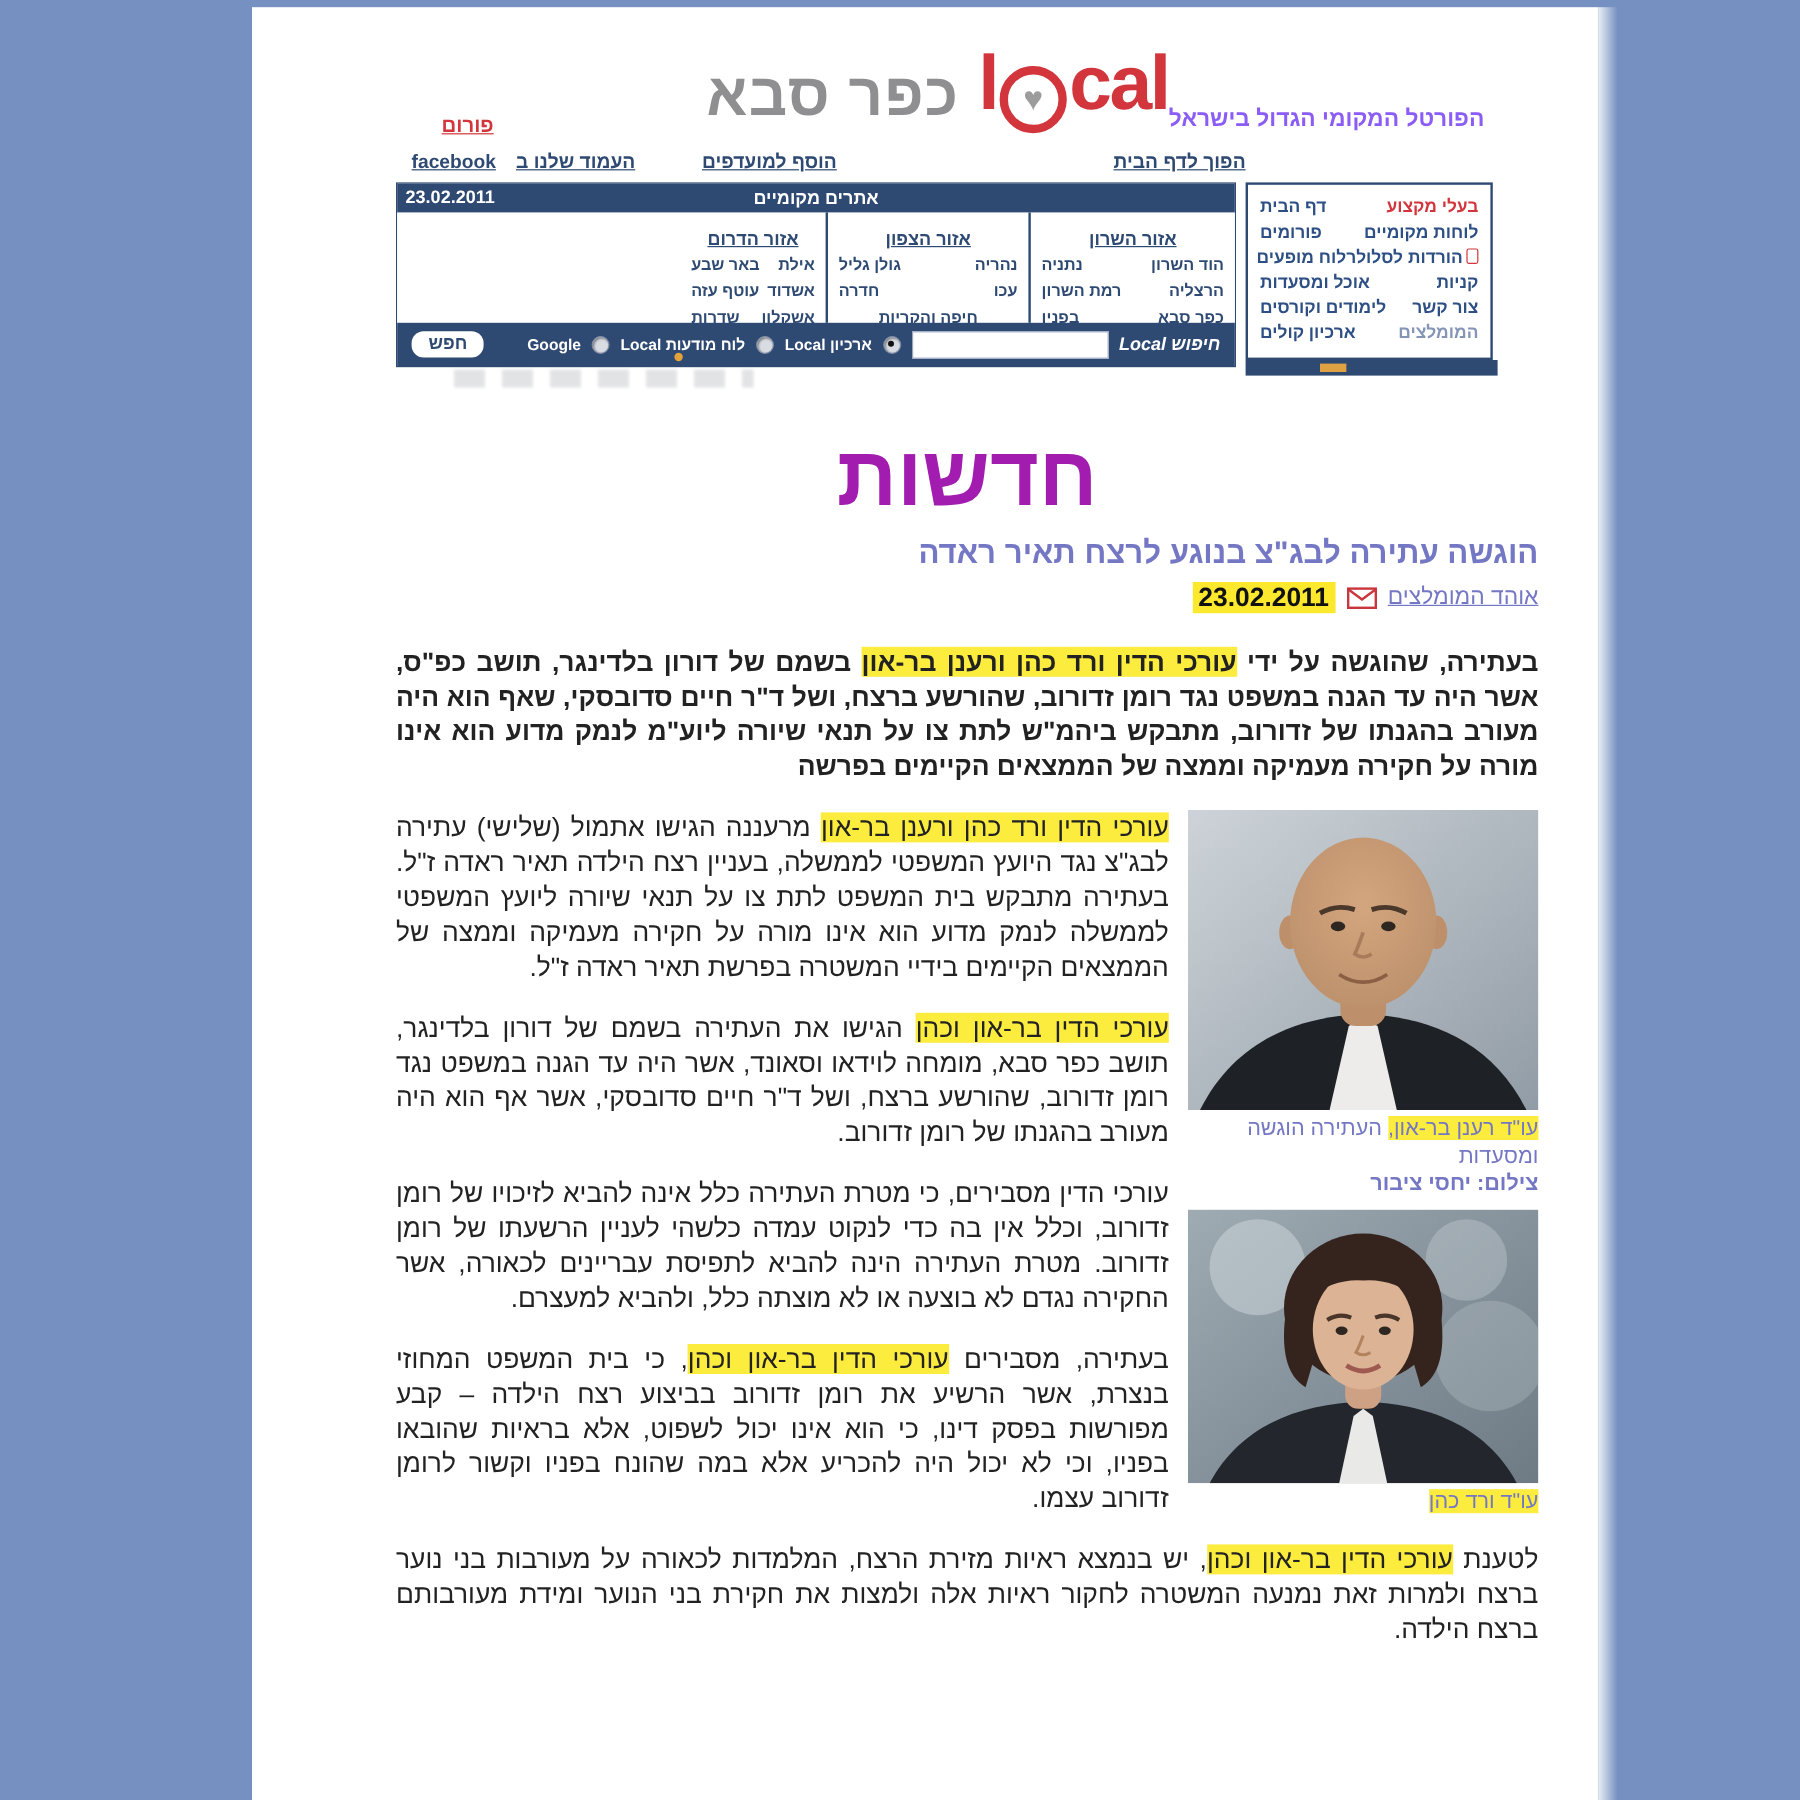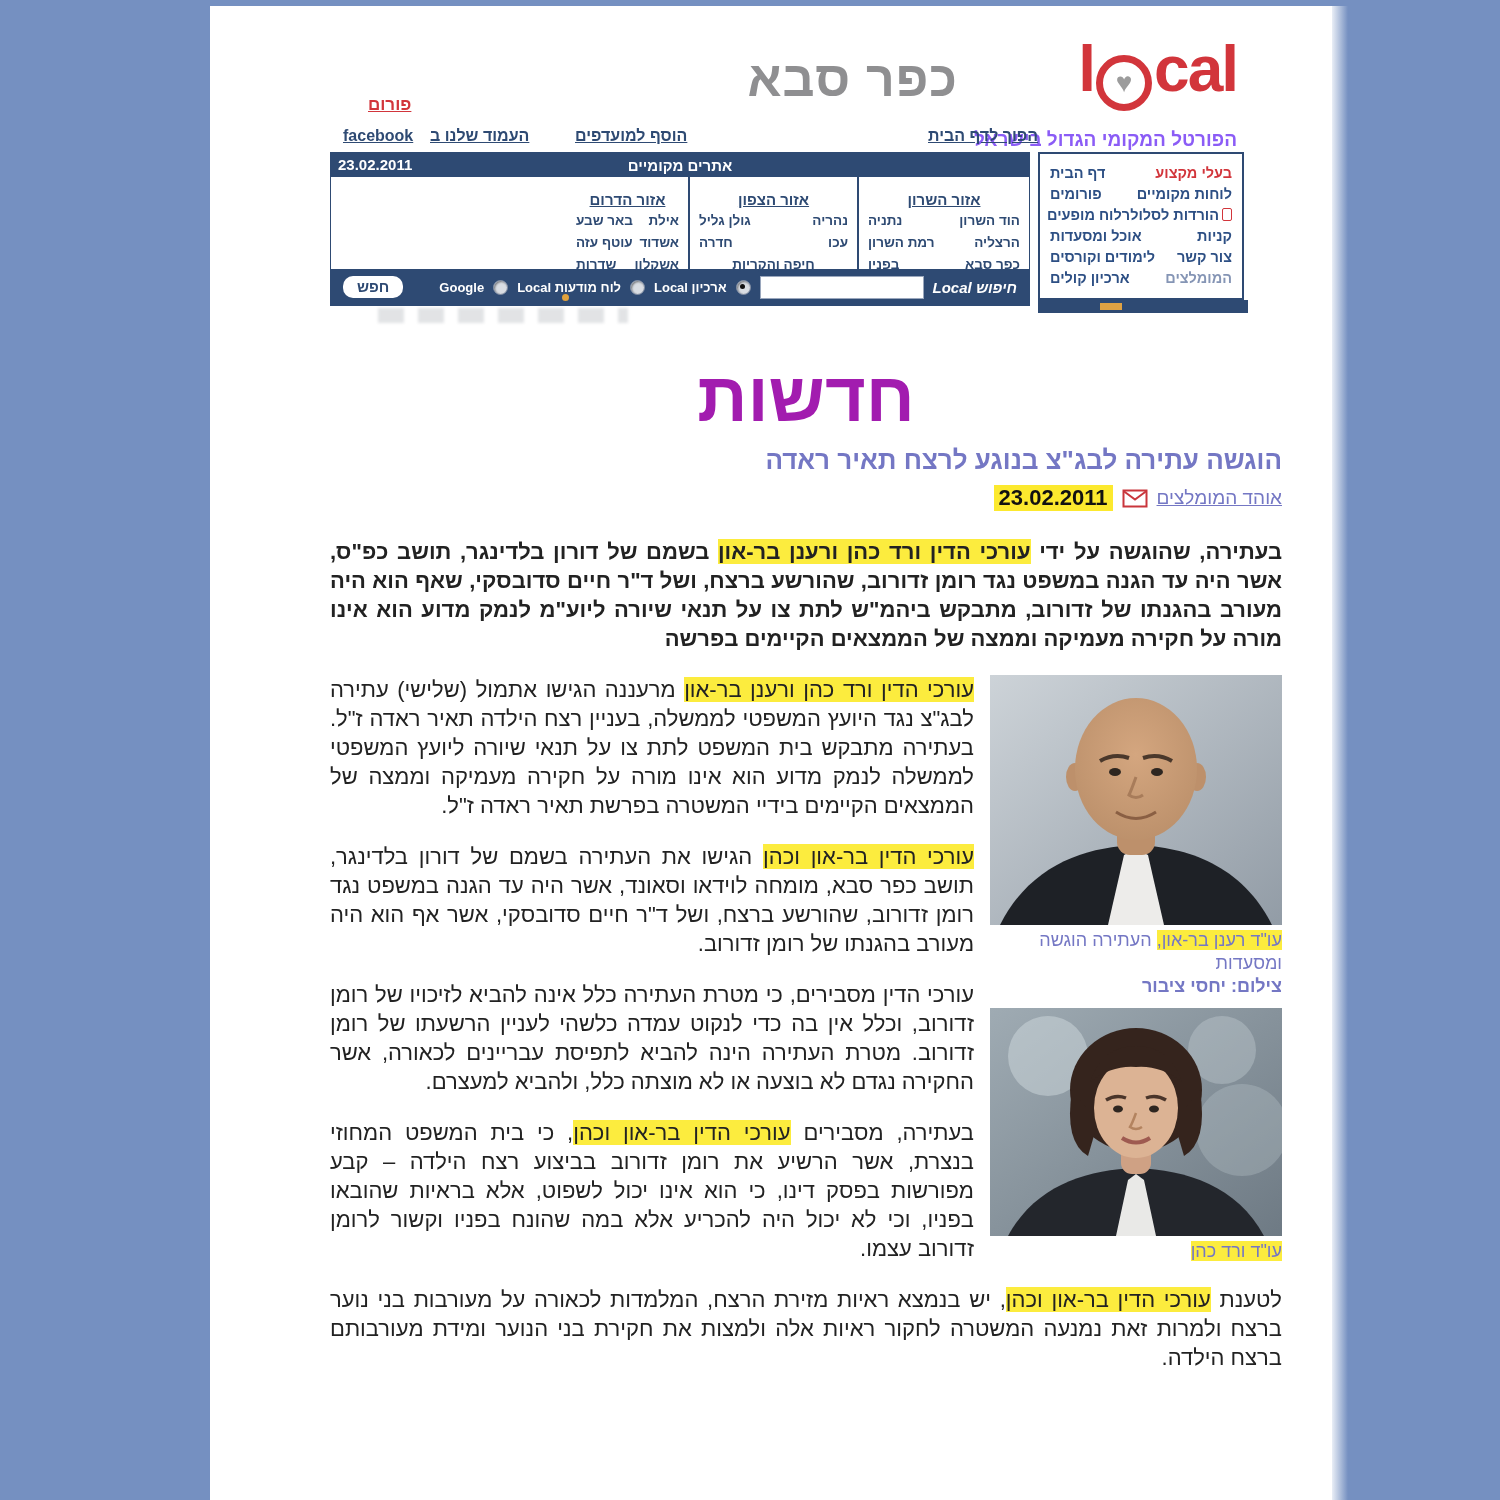--- a/index.html
+++ b/index.html
@@ -5,31 +5,31 @@
   html,body{margin:0;padding:0;width:1500px;height:1500px;overflow:hidden;
     font-family:"Liberation Sans","DejaVu Sans",sans-serif;}
   .canvas{position:relative;width:1500px;height:1500px;background:#7590c1;}
   .page{position:absolute;left:210px;top:6px;width:1122px;height:1494px;background:#ffffff;}
   .page::after{content:"";position:absolute;left:100%;top:0;width:16px;height:100%;
     background:linear-gradient(90deg,#e9eef6,rgba(117,144,193,0));}
   a{cursor:pointer;}
   
   .brand{position:absolute;top:30px;right:95px;display:flex;align-items:flex-start;gap:16px;direction:ltr;}
   .city{font-size:50px;font-weight:bold;color:#8f8f91;margin-top:14px;letter-spacing:1px;}
-  .logo-stack{display:flex;flex-direction:column;align-items:flex-end;}
+  .logo-stack{display:flex;flex-direction:row;align-items:flex-end;}
   .logo{font-size:64px;line-height:66px;font-weight:bold;color:#d2353b;letter-spacing:-2px;direction:ltr;}
   .o-heart{display:inline-flex;align-items:center;justify-content:center;width:42px;height:42px;
     border:7px solid #d2353b;border-radius:50%;background:#fff;color:#9c9c9c;font-size:28px;
     line-height:1;vertical-align:-1px;margin:0 2px;letter-spacing:0;}
   .tagline{font-size:19px;font-weight:bold;color:#8b5cf6;margin-top:18px;}
   .forum{position:absolute;top:89px;left:158px;font-size:17px;font-weight:bold;color:#d2353b;text-decoration:underline;}
   .toplinks a{position:absolute;top:121px;font-size:16px;font-weight:bold;color:#2e4a73;text-decoration:underline;white-space:nowrap;}
   .lk-facebook{left:133px;}
   .lk-ourpage{left:220px;}
-  .lk-addfav{left:365px;}
+  .lk-addfav{left:375px;}
   .lk-home{left:718px;}
   
   .navtable{position:absolute;top:146px;left:120px;width:700px;border:1px solid #2e4a73;box-sizing:border-box;}
   .datebar{position:relative;height:24px;background:#2e4a73;color:#fff;font-size:15px;font-weight:bold;
     display:flex;align-items:center;justify-content:center;}
   .datebar .navdate{position:absolute;left:7px;top:3px;font-weight:bold;}
   .regions{display:flex;direction:rtl;background:#fff;height:92px;}
   .region{box-sizing:border-box;padding-top:12px;}
   .region + .region{border-left:none;border-right:2px solid #2e4a73;}
   .r-sharon{width:170px;} .r-center{width:252px;} .r-north{width:169px;} .r-south{width:123px;}

